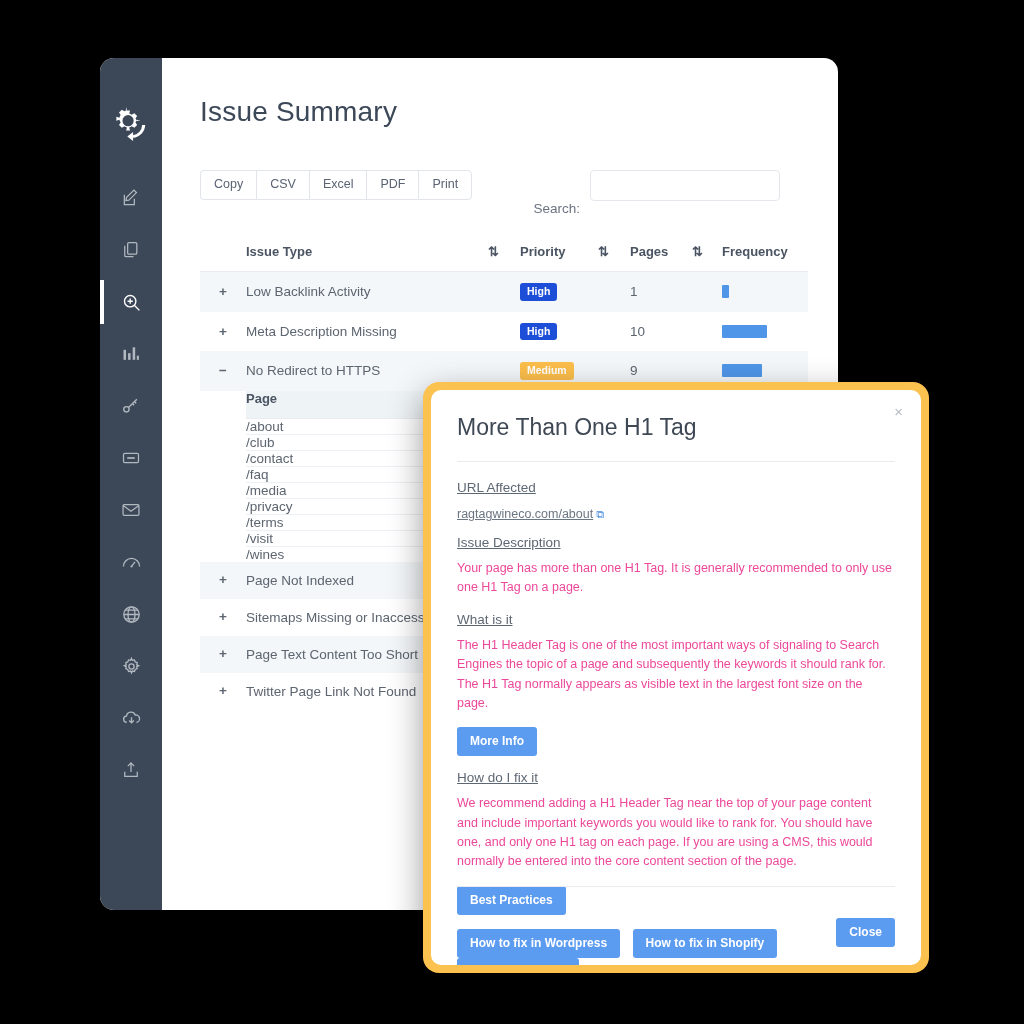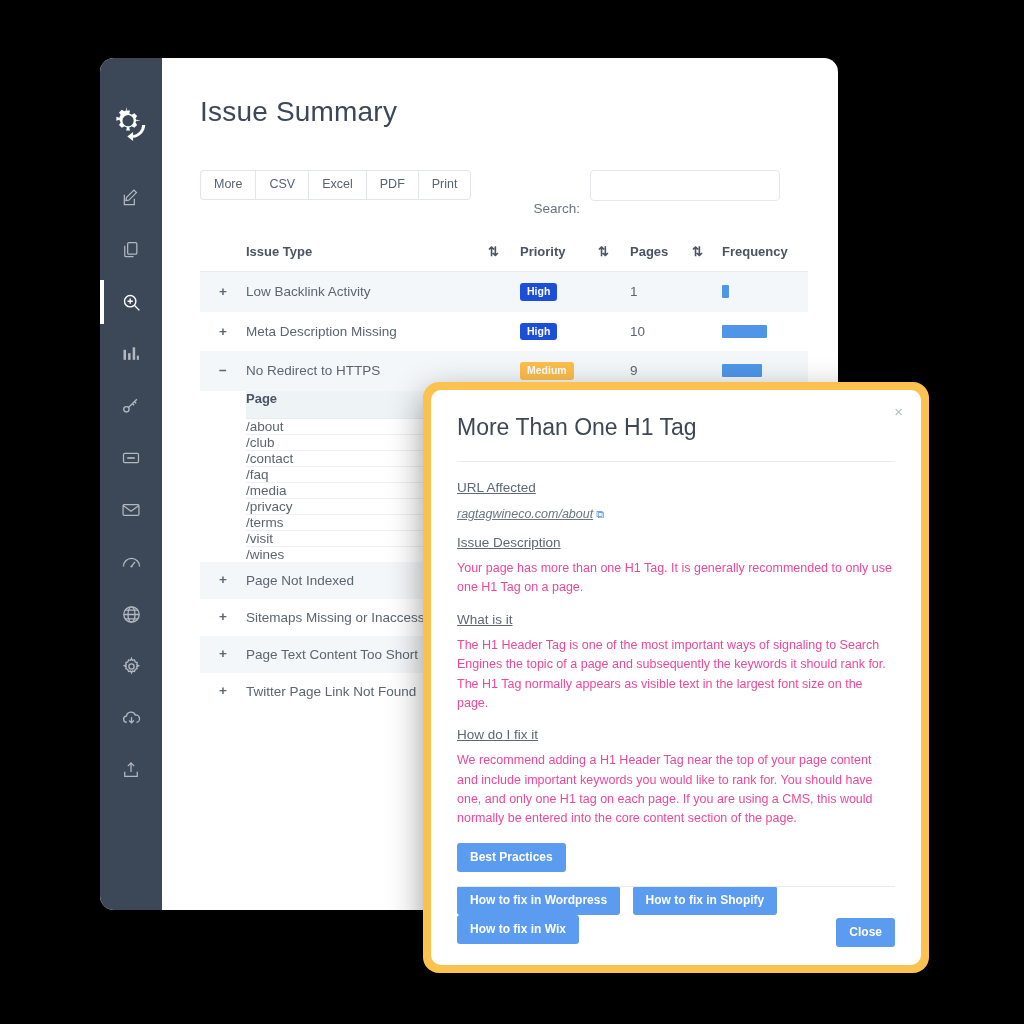--- a/index.html
+++ b/index.html
@@ -193,21 +193,20 @@
     font-size: 13.5px; color: #5e6874;
     text-decoration: underline;
     margin-bottom: 9px;
   }
   .url-link {
     font-size: 12.5px; color: #6b7683;
     text-decoration: underline;
     margin-bottom: 14px;
     display: inline-block;
     cursor: pointer;
-    font-style: italic;
   }
   .ext-icon { color: #4a90e2; text-decoration: none; margin-left: 3px; font-size: 11px; }
   .body-txt {
     font-size: 12.5px; color: #ec4899; line-height: 1.55;
     margin-bottom: 14px;
   }
   .mbtn {
     display: inline-block;
     background: #5b9bf0; color: #fff;
     font-family: "Liberation Sans", sans-serif;
@@ -331,21 +330,21 @@
         </svg>
       </div>
     </nav>
 
     <div class="content">
 
       <h1 class="page-title">Issue Summary</h1>
 
       <div class="toolbar-row">
         <div class="btn-group">
-          <button>More</button>
+          <button>Copy</button>
           <button>CSV</button>
           <button>Excel</button>
           <button>PDF</button>
           <button>Print</button>
         </div>
         <div class="search-wrap">
           <span class="search-label">Search:</span>
           <input class="search-input" type="text" placeholder="" style="">
         </div>
       </div>
@@ -488,20 +487,23 @@
       <div>
         <span class="url-link">ragtagwineco.com/about</span><span class="ext-icon">⧉</span>
       </div>
 
       <div class="sec-head">Issue Description</div>
       <p class="body-txt">Your page has more than one H1 Tag. It is generally recommended to only use one H1 Tag on a page.</p>
 
       <div class="sec-head">What is it</div>
       <p class="body-txt">The H1 Header Tag is one of the most important ways of signaling to Search Engines the topic of a page and subsequently the keywords it should rank for. The H1 Tag normally appears as visible text in the largest font size on the page.</p>
 
+      <div class="mrow">
+        <button class="mbtn">More Info</button>
+      </div>
 
       <div class="sec-head">How do I fix it</div>
       <p class="body-txt">We recommend adding a H1 Header Tag near the top of your page content and include important keywords you would like to rank for. You should have one, and only one H1 tag on each page. If you are using a CMS, this would normally be entered into the core content section of the page.</p>
 
       <div class="mrow">
         <button class="mbtn">Best Practices</button>
       </div>
 
       <div class="mrow">
         <button class="mbtn">How to fix in Wordpress</button>

